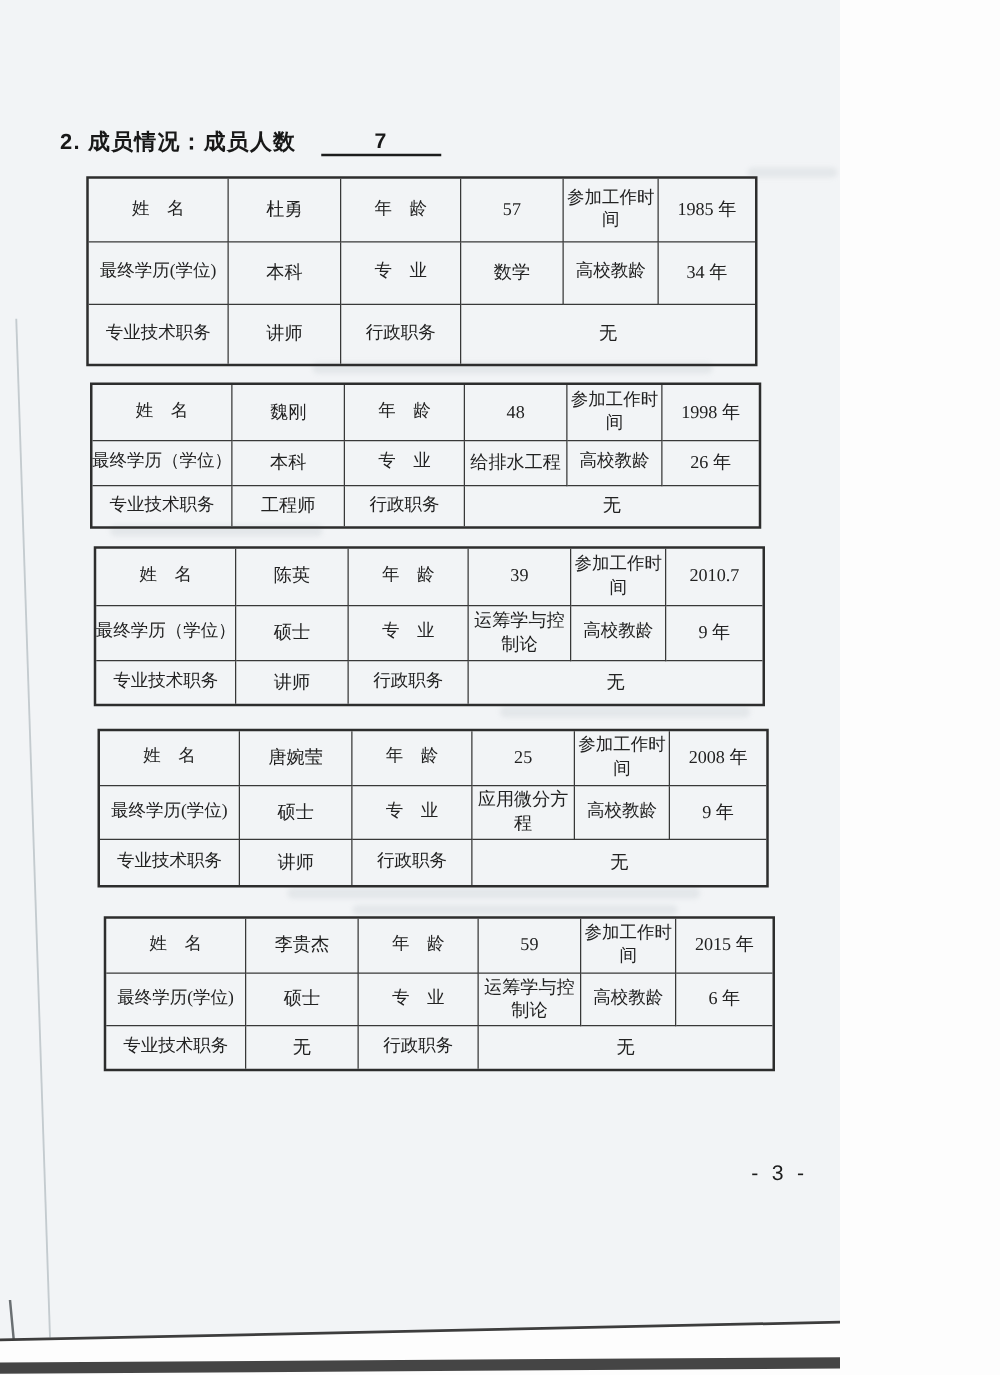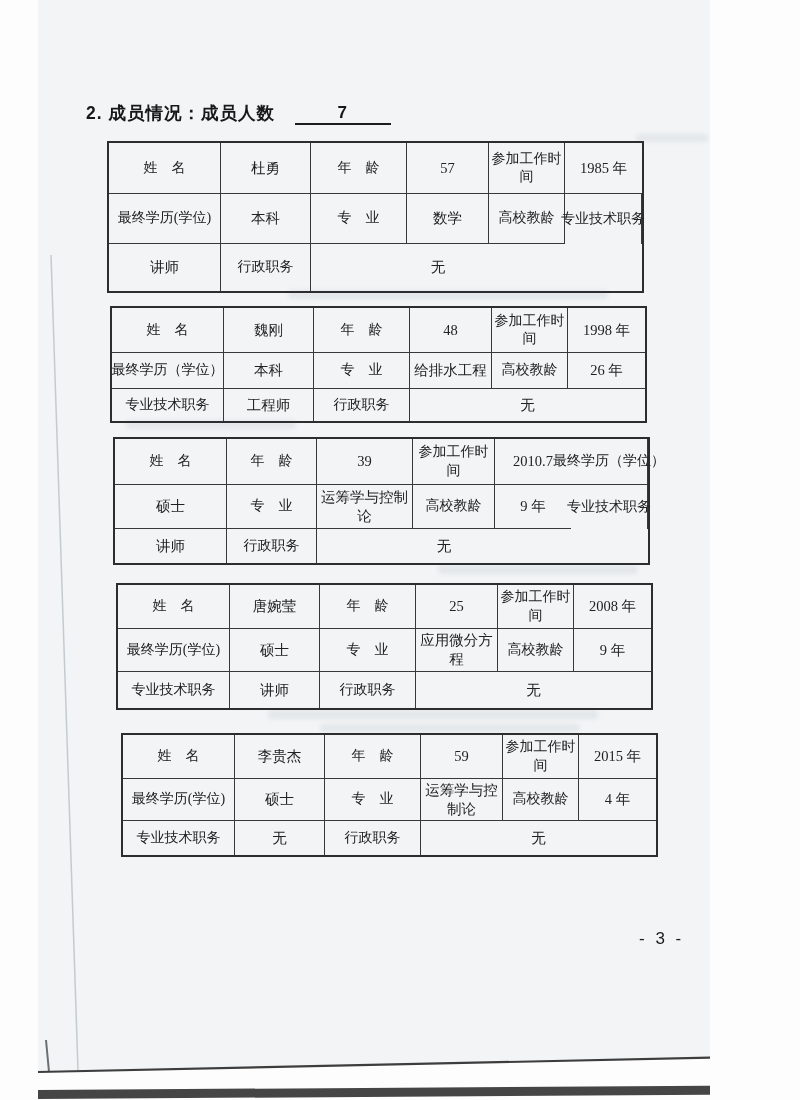--- a/index.html
+++ b/index.html
@@ -3,21 +3,21 @@
 <meta charset="utf-8">
 <style>
   html,body{margin:0;padding:0;}
   body{
     width:800px;height:1100px;
     background:#fdfdfd;
     font-family:"Liberation Serif","DejaVu Serif",serif;
     color:#1e1e1e;
     -webkit-font-smoothing:antialiased;
   }
-  .screen{position:relative;width:672px;height:1100px;overflow:hidden;margin-left:38px;}
+  .screen{position:relative;width:672px;height:1100px;overflow:hidden;}
   .artifact-layer{position:absolute;inset:0;z-index:0;}
   .content-layer{position:absolute;inset:0;z-index:2;}
 
   
   .smudge{
     position:absolute;background:#aab4ba;opacity:.20;
     filter:blur(2px);border-radius:4px;z-index:1;
   }
   .sm1{left:250px;top:290px;width:320px;height:9px;}
   .sm2{left:88px; top:420px;width:170px;height:9px;}
@@ -119,20 +119,21 @@
     <div class="cell lab">年　龄</div>
     <div class="cell val">57</div>
     <div class="cell lab wk">参加工作时间</div>
     <div class="cell val nbr">1985 年</div>
 
     <div class="cell lab">最终学历(学位)</div>
     <div class="cell val">本科</div>
     <div class="cell lab">专　业</div>
     <div class="cell val">数学</div>
     <div class="cell lab">高校教龄</div>
+    <div class="cell val nbr">34 年</div>
 
     <div class="cell lab nbb">专业技术职务</div>
     <div class="cell val nbb">讲师</div>
     <div class="cell lab nbb">行政职务</div>
     <div class="cell val nbb nbr merged">无</div>
   </div>
         <div class="member-table tbl-1">
     <div class="cell lab">姓　名</div>
     <div class="cell val">魏刚</div>
     <div class="cell lab">年　龄</div>
@@ -147,20 +148,21 @@
     <div class="cell lab">高校教龄</div>
     <div class="cell val nbr">26 年</div>
 
     <div class="cell lab nbb">专业技术职务</div>
     <div class="cell val nbb">工程师</div>
     <div class="cell lab nbb">行政职务</div>
     <div class="cell val nbb nbr merged">无</div>
   </div>
         <div class="member-table tbl-2">
     <div class="cell lab">姓　名</div>
+    <div class="cell val">陈英</div>
     <div class="cell lab">年　龄</div>
     <div class="cell val">39</div>
     <div class="cell lab wk">参加工作时间</div>
     <div class="cell val nbr">2010.7</div>
 
     <div class="cell lab">最终学历（学位）</div>
     <div class="cell val">硕士</div>
     <div class="cell lab">专　业</div>
     <div class="cell val">运筹学与控制论</div>
     <div class="cell lab">高校教龄</div>
@@ -197,21 +199,21 @@
     <div class="cell lab">年　龄</div>
     <div class="cell val">59</div>
     <div class="cell lab wk">参加工作时间</div>
     <div class="cell val nbr">2015 年</div>
 
     <div class="cell lab">最终学历(学位)</div>
     <div class="cell val">硕士</div>
     <div class="cell lab">专　业</div>
     <div class="cell val">运筹学与控制论</div>
     <div class="cell lab">高校教龄</div>
-    <div class="cell val nbr">4 年</div>
+    <div class="cell val nbr">6 年</div>
 
     <div class="cell lab nbb">专业技术职务</div>
     <div class="cell val nbb">无</div>
     <div class="cell lab nbb">行政职务</div>
     <div class="cell val nbb nbr merged">无</div>
   </div>
       </div>
 
     <div class="page-number">- 3 -</div>
   </div>

